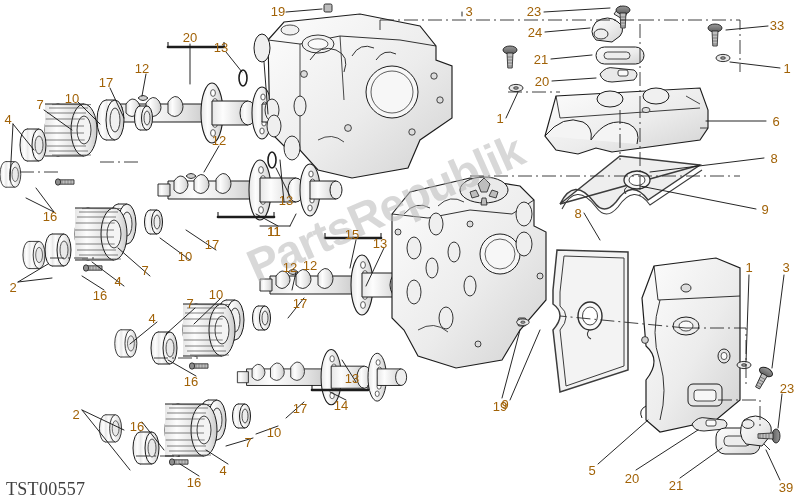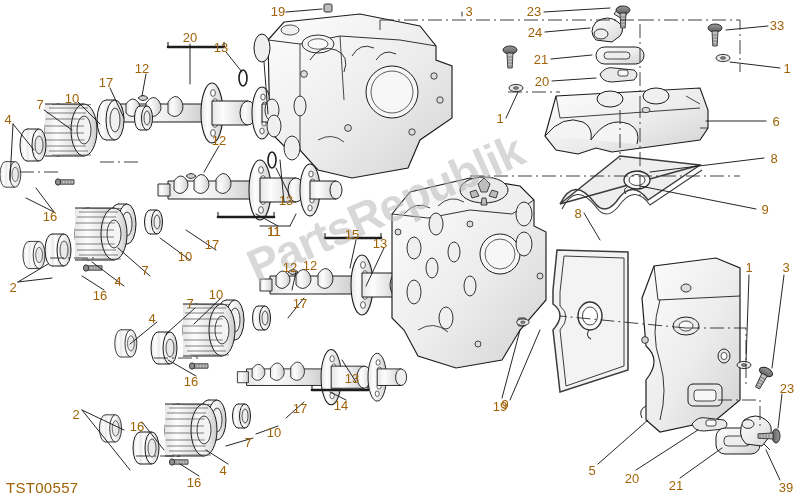--- a/index.html
+++ b/index.html
@@ -24,24 +24,24 @@
     white-space:nowrap;
     letter-spacing:0px;
     transform:translate(-50%,-50%);
     user-select:none;
   }
 
   
   #code{
     position:absolute;
     left:6px;top:479px;
-    font-family:Liberation Sans, sans-serif;
-    font-size:15px;
+    font-family:Liberation Serif, serif;
+    font-size:18px;
     letter-spacing:.3px;
-    color:#a16207;
+    color:#404040;
   }
 
   
   #watermark{
     position:absolute;
     left:255px;top:170px;
     width:330px;height:150px;
     pointer-events:none;
     color:#b9b9b9;
     font-family:"Liberation Sans", sans-serif;

